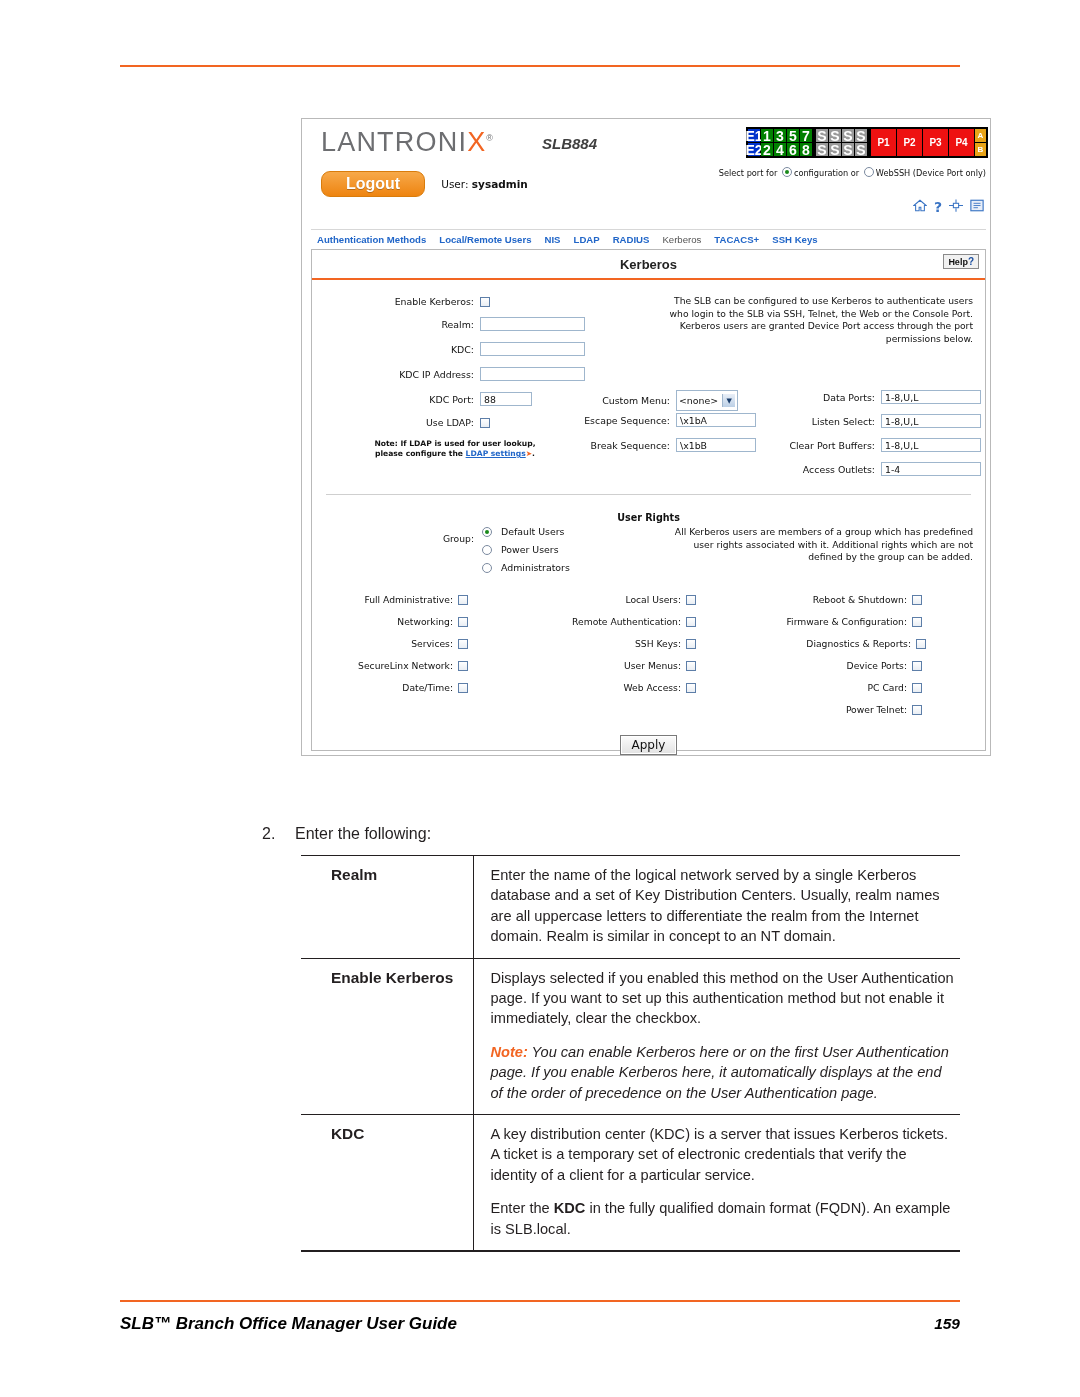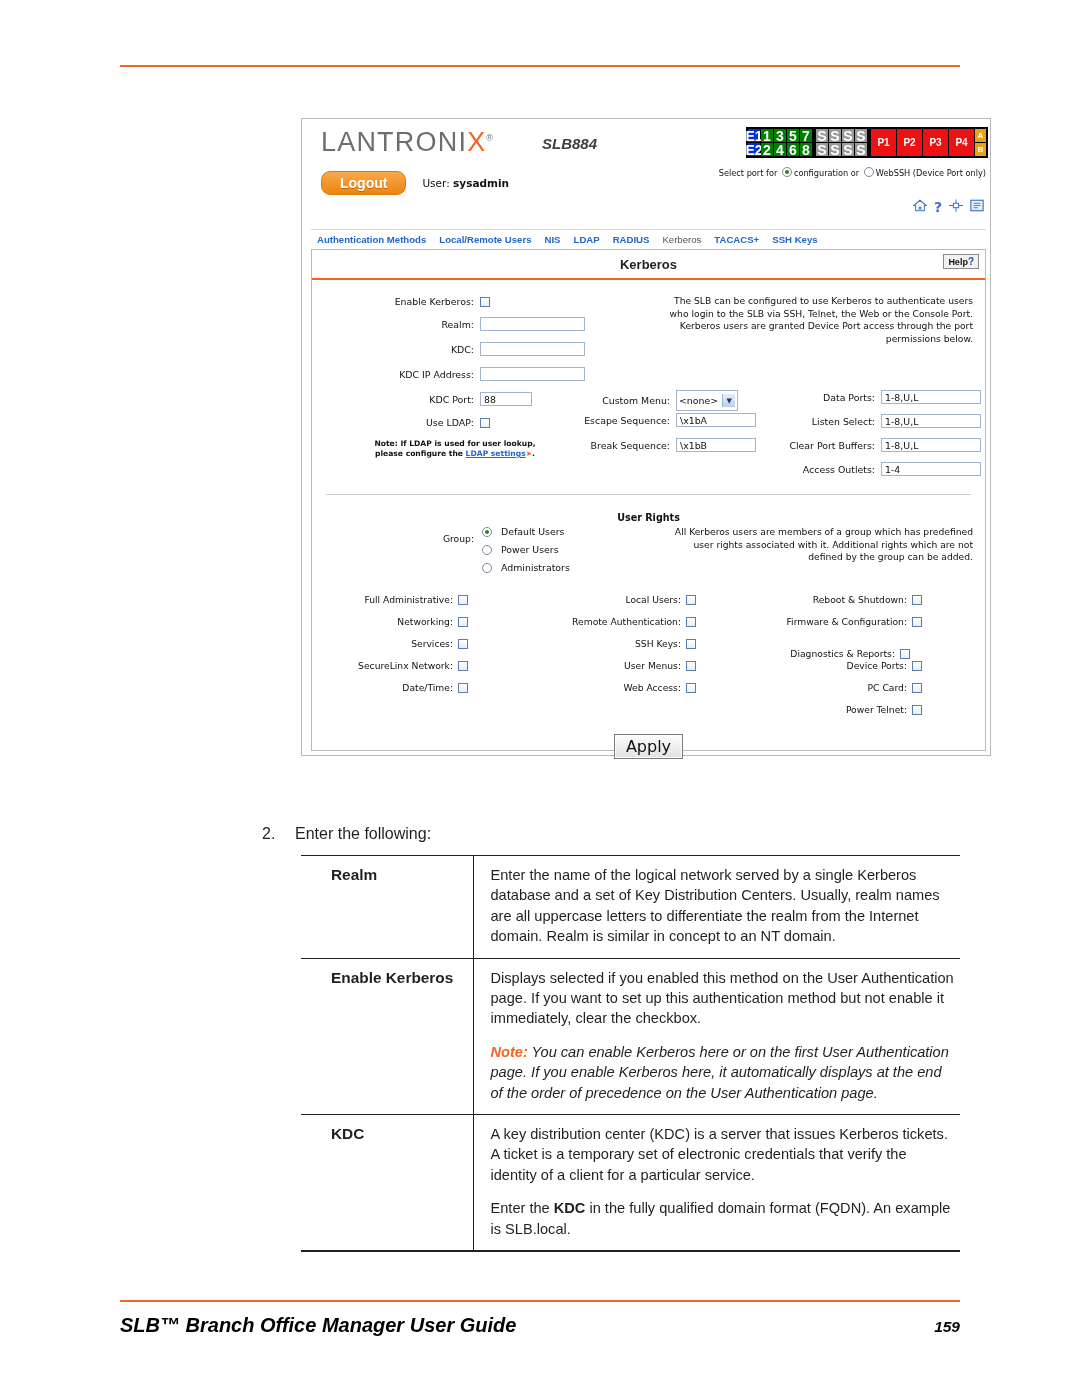--- a/index.html
+++ b/index.html
@@ -12,21 +12,21 @@
   .page-header{position:absolute;left:120px;top:58px;width:840px;}
   .page-header .chap{
     text-align:right;font-style:italic;font-size:16.5px;color:#231f20;
     letter-spacing:.1px;
   }
   .rule-orange{height:2.2px;background:#f26522;margin-top:7px;}
   
   .page-footer{position:absolute;left:120px;top:1300px;width:840px;}
   .page-footer .rule-orange{margin:0 0 12px 0;}
   .footer-row{display:flex;justify-content:space-between;align-items:baseline;}
-  .footer-left{font-style:italic;font-weight:bold;font-size:20px;}
+  .footer-left{font-style:italic;font-weight:bold;font-size:17px;}
   .footer-right{font-style:italic;font-weight:bold;font-size:15.5px;}
 
   
   .shot{
     position:absolute;left:301px;top:118px;width:690px;height:638px;
     border:1px solid #b9b9b9;background:#fff;box-sizing:border-box;
     font-family:"DejaVu Sans", sans-serif;
   }
   
   .brandbar{height:52px;position:relative;}
@@ -67,21 +67,21 @@
   }
   .radio-s.on::after{
     content:"";position:absolute;left:2px;top:2px;width:4px;height:4px;border-radius:50%;
     background:#1a8a1a;
   }
   
   .logoutrow{position:absolute;left:19px;top:52px;display:flex;align-items:center;gap:16px;}
   .btn-logout{
     background:linear-gradient(#f7a94a,#ee8410);
     border:1px solid #d97c0c;border-radius:9px;color:#fff;font-weight:bold;
-    font-size:14px;padding:3px 18px;text-shadow:0 1px 0 rgba(0,0,0,.25);
+    font-size:16px;padding:3px 24px;text-shadow:0 1px 0 rgba(0,0,0,.25);
     font-family:"Liberation Sans", sans-serif;cursor:pointer;
   }
   .userlabel{font-size:10.5px;color:#111;}
   .userlabel b{font-weight:bold;}
   
   .tabbar{position:absolute;left:9px;top:84px;right:4px;display:flex;gap:3px;align-items:flex-end;}
   .tab{
     background:linear-gradient(#f9b košík,#ee8410);
     background:linear-gradient(#f9ad4e,#ed8410);
     border:1px solid #d97c0c;border-bottom:none;border-radius:5px 5px 0 0;
@@ -162,21 +162,21 @@
   }
   .radio.on::after{
     content:"";position:absolute;left:2px;top:2px;width:4px;height:4px;border-radius:50%;background:#1a8a1a;
   }
   .radio-lbl{font-size:9.4px;color:#111;margin-left:4px;}
   .rcell{position:absolute;display:flex;align-items:center;gap:5px;}
   .rcell .rl{font-size:9.2px;color:#111;text-align:right;white-space:nowrap;}
   .applywrap{position:absolute;left:0;right:0;text-align:center;}
   .btn-apply{
     border:1px solid #7a7a7a;background:linear-gradient(#fcfcfc,#e2e2e2);
-    font-size:16px;padding:2px 11px;cursor:pointer;color:#111;
+    font-size:12px;padding:2px 11px;cursor:pointer;color:#111;
     font-family:"DejaVu Sans", sans-serif;box-shadow:inset 0 0 0 1px #fff;
   }
 
   
   .step{position:absolute;left:262px;top:825px;font-size:16px;color:#231f20;}
   .step .num{position:absolute;left:0;top:0;}
   .step .txt{margin-left:33px;}
 
   .deftable{position:absolute;left:301px;top:855px;width:659px;border-collapse:collapse;}
   .deftable td{
@@ -451,21 +451,21 @@
       </div>
 
       <div class="rcell" style="left:420px;top:82px;width:190px;justify-content:flex-end;">
         <span class="rl">Reboot &amp; Shutdown:</span>
           <span class="cbx"></span>
       </div>
       <div class="rcell" style="left:420px;top:104px;width:190px;justify-content:flex-end;">
         <span class="rl">Firmware &amp; Configuration:</span>
           <span class="cbx"></span>
       </div>
-      <div class="rcell" style="left:408px;top:126px;width:190px;justify-content:flex-end;margin-top:10px;">
+      <div class="rcell" style="left:424px;top:126px;width:190px;justify-content:flex-end;">
         <span class="rl">Diagnostics &amp; Reports:</span>
           <span class="cbx"></span>
       </div>
       <div class="rcell" style="left:420px;top:148px;width:190px;justify-content:flex-end;">
         <span class="rl">Device Ports:</span>
           <span class="cbx"></span>
       </div>
       <div class="rcell" style="left:420px;top:170px;width:190px;justify-content:flex-end;">
         <span class="rl">PC Card:</span>
           <span class="cbx"></span>

